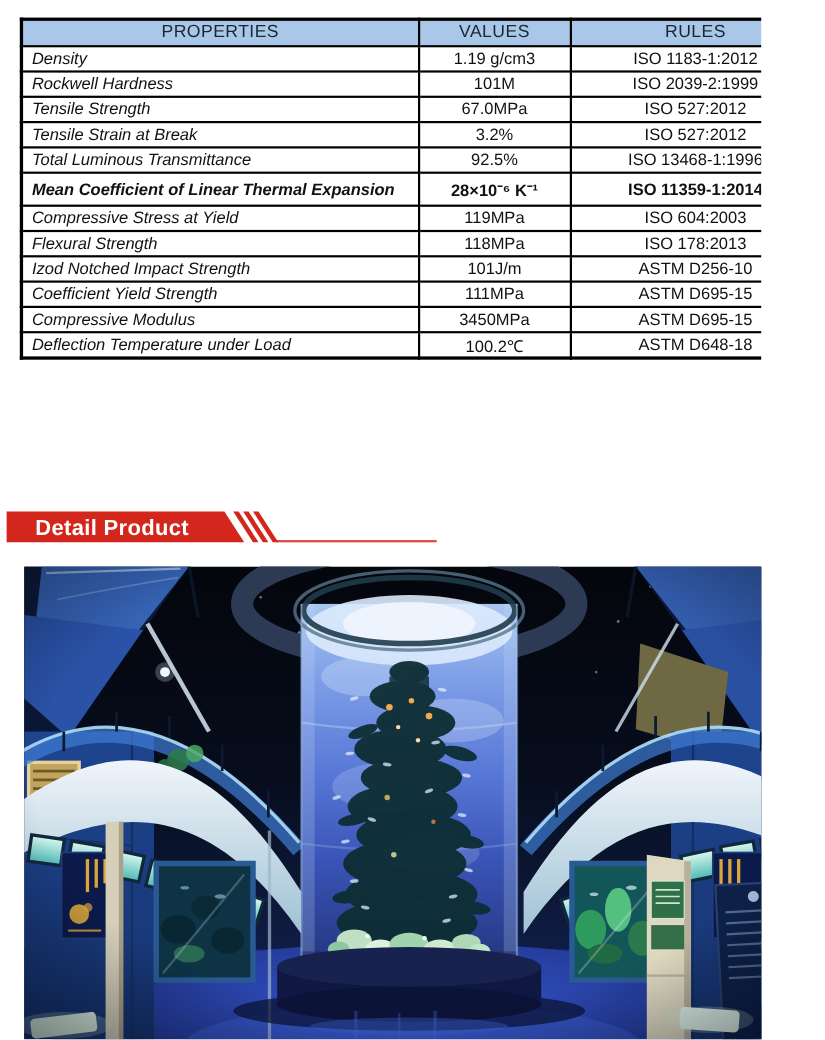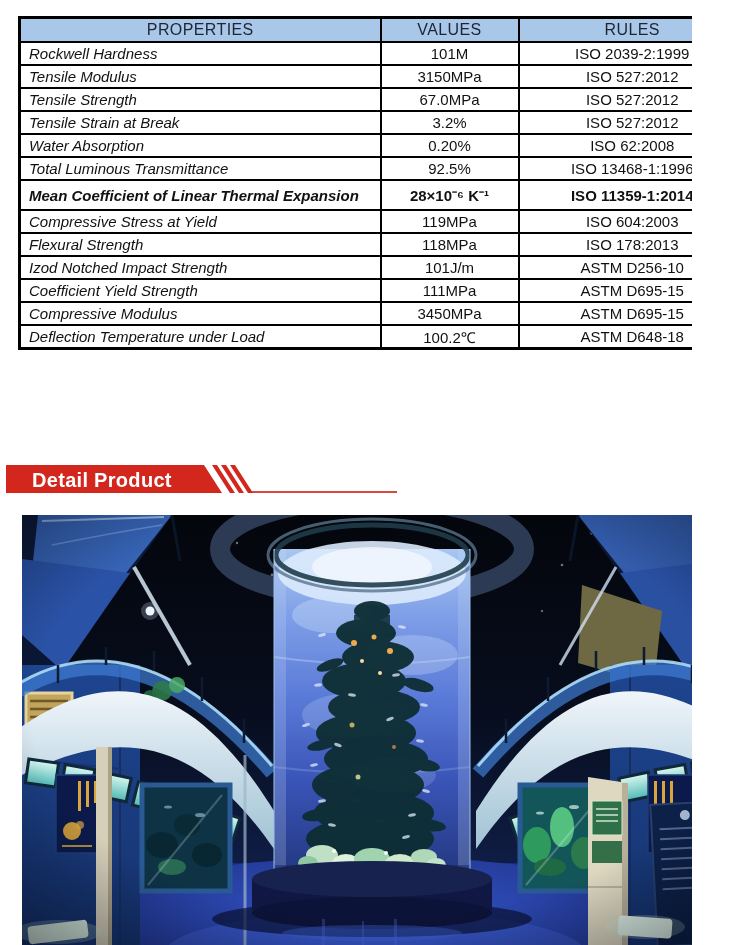--- a/index.html
+++ b/index.html
@@ -40,43 +40,38 @@
       </colgroup>
     <thead>
       <tr>
         <th>PROPERTIES</th>
         <th>VALUES</th>
         <th>RULES</th>
       </tr>
     </thead>
     <tbody>
       <tr>
+          <td class="prop">Density</td>
+          <td class="val">1.19 g/cm3</td>
+          <td class="rule">ISO 1183-1:2012</td>
+        </tr>
+      <tr>
           <td class="prop">Rockwell Hardness</td>
           <td class="val">101M</td>
           <td class="rule">ISO 2039-2:1999</td>
         </tr>
       <tr>
-          <td class="prop">Tensile Modulus</td>
-          <td class="val">3150MPa</td>
-          <td class="rule">ISO 527:2012</td>
-        </tr>
-      <tr>
           <td class="prop">Tensile Strength</td>
           <td class="val">67.0MPa</td>
           <td class="rule">ISO 527:2012</td>
         </tr>
       <tr>
           <td class="prop">Tensile Strain at Break</td>
           <td class="val">3.2%</td>
           <td class="rule">ISO 527:2012</td>
-        </tr>
-      <tr>
-          <td class="prop">Water Absorption</td>
-          <td class="val">0.20%</td>
-          <td class="rule">ISO 62:2008</td>
         </tr>
       <tr>
           <td class="prop">Total Luminous Transmittance</td>
           <td class="val">92.5%</td>
           <td class="rule">ISO 13468-1:1996</td>
         </tr>
       <tr class="tall">
           <td class="prop">Mean Coefficient of Linear Thermal Expansion</td>
           <td class="val">28×10⁻⁶ K⁻¹</td>
           <td class="rule">ISO 11359-1:2014</td>

